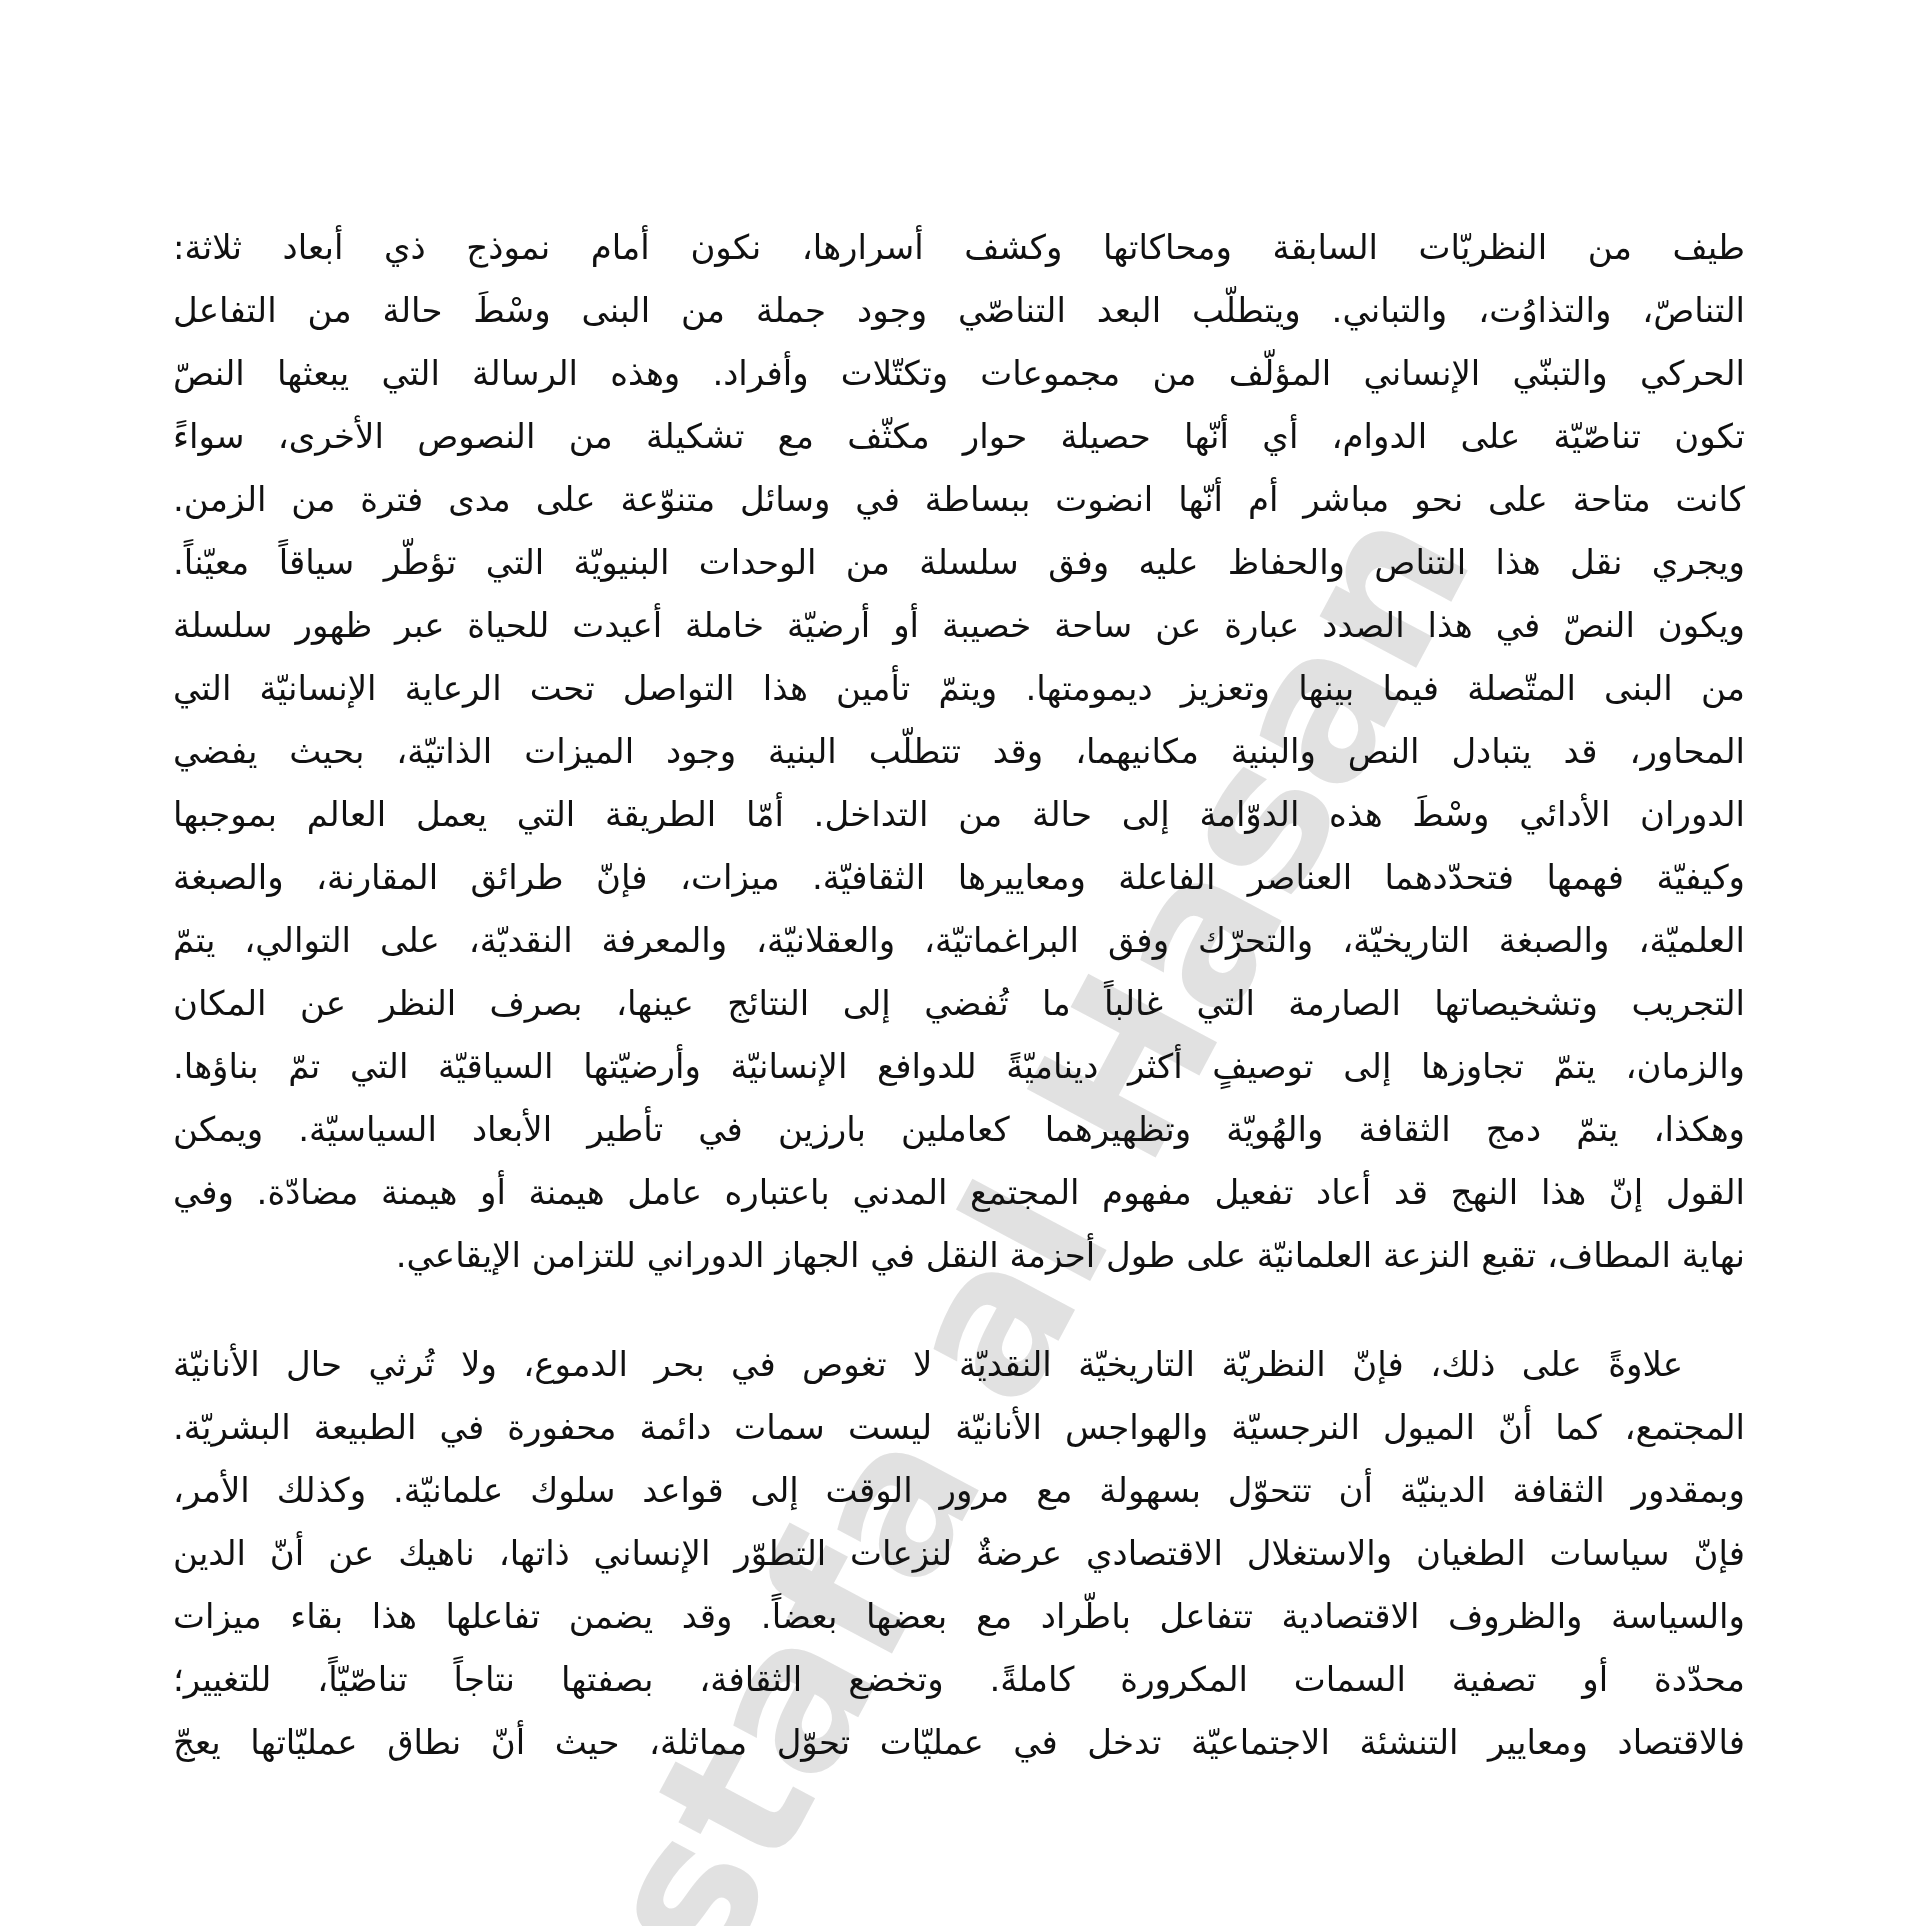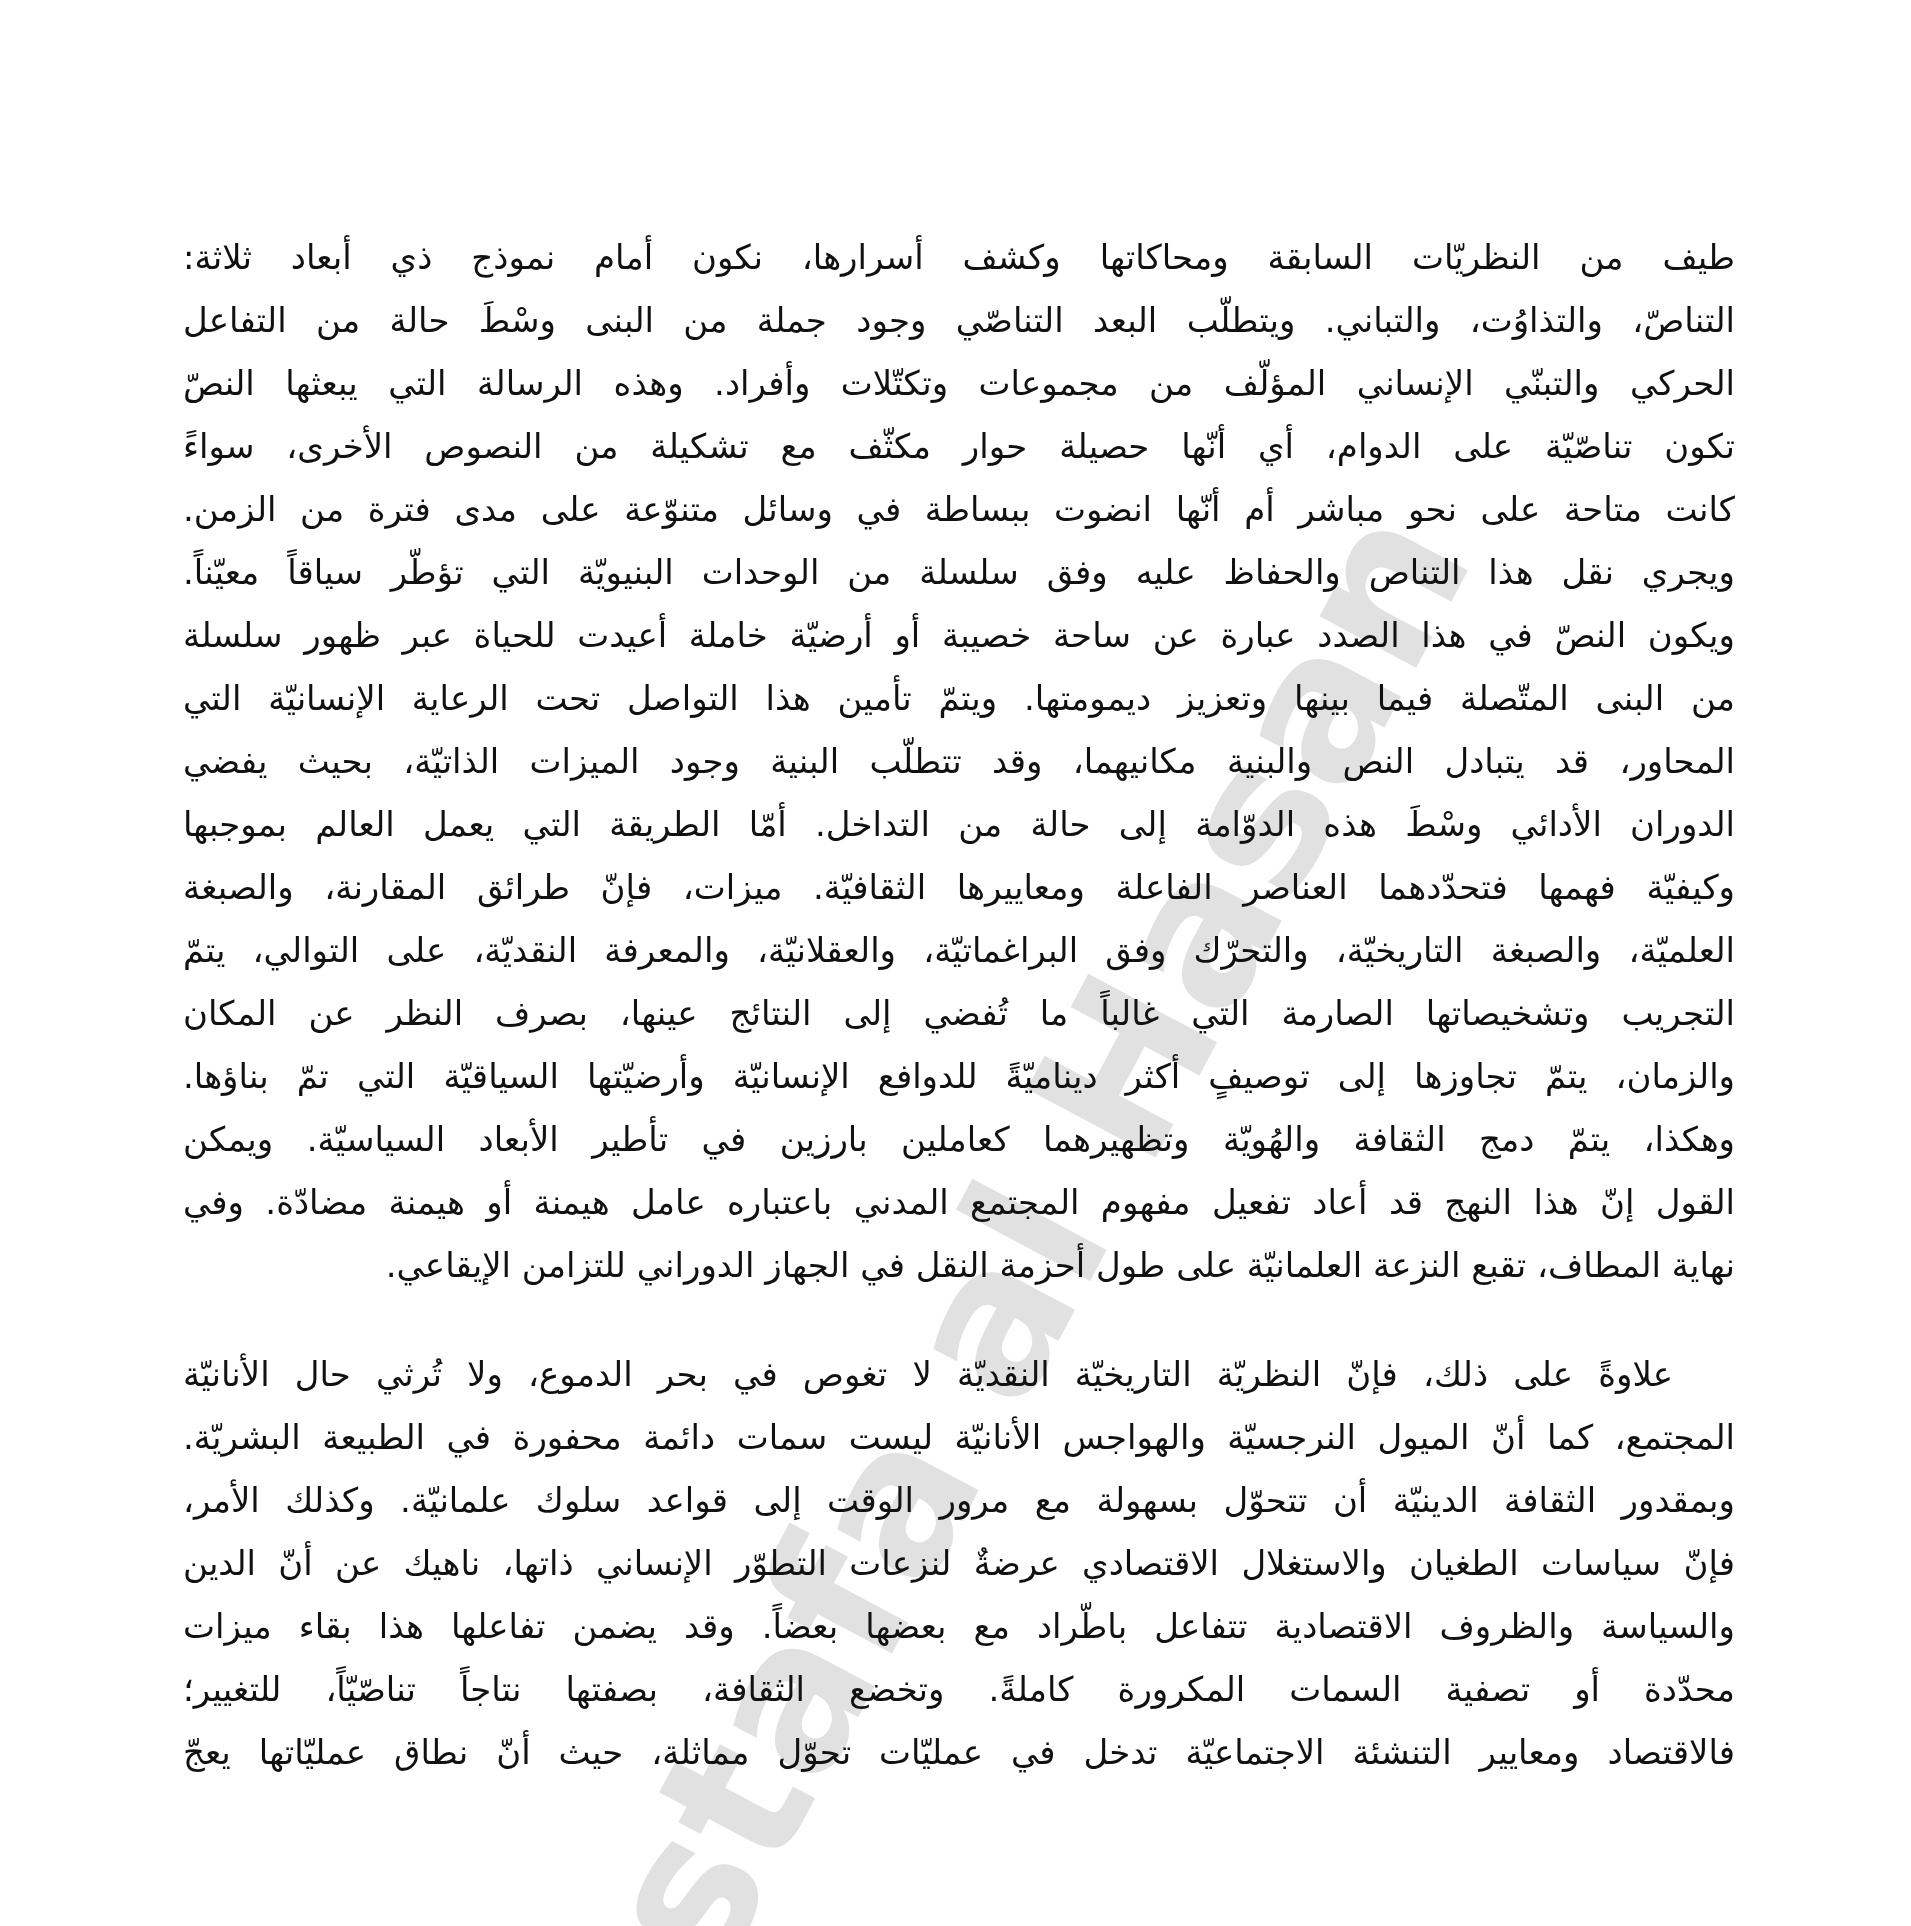--- a/index.html
+++ b/index.html
@@ -1,19 +1,19 @@
 <!DOCTYPE html>
 <html style="font-size:6.2px"><head>
   <meta charset="utf-8">
   <style>
     html, body { margin: 0; padding: 0; background: #ffffff; }
     body { width: 1911px; height: 2703px; position: relative; overflow: hidden; font-family: "DejaVu Sans", sans-serif; color: #111111; }
     .page { position: absolute; left: 0; top: 0; width: 1911px; height: 2703px; background: #ffffff; }
     .content { position: absolute; left: 173px; top: 216px; width: 1572px; direction: rtl; text-align: justify; text-align-last: right; }
-    .para { margin: 10px; font-size: 34px; line-height: 63px; }
+    .para { margin: 0; font-size: 34px; line-height: 63px; }
     .para + .para { margin-top: 46px; }
     .line { display: block; text-align: justify; text-align-last: justify; white-space: nowrap; }
     .line.last { text-align-last: right; }
     .watermark { position: absolute; left: 955px; top: 1387px; transform: translate(-50%, -50%) rotate(-62deg); font-size: 200px; font-weight: bold; color: rgba(200,200,200,0.55); white-space: nowrap; pointer-events: none; font-family: "DejaVu Sans", sans-serif; }
   </style>
 </head>
 <body>
 
 <div class="page">
 

